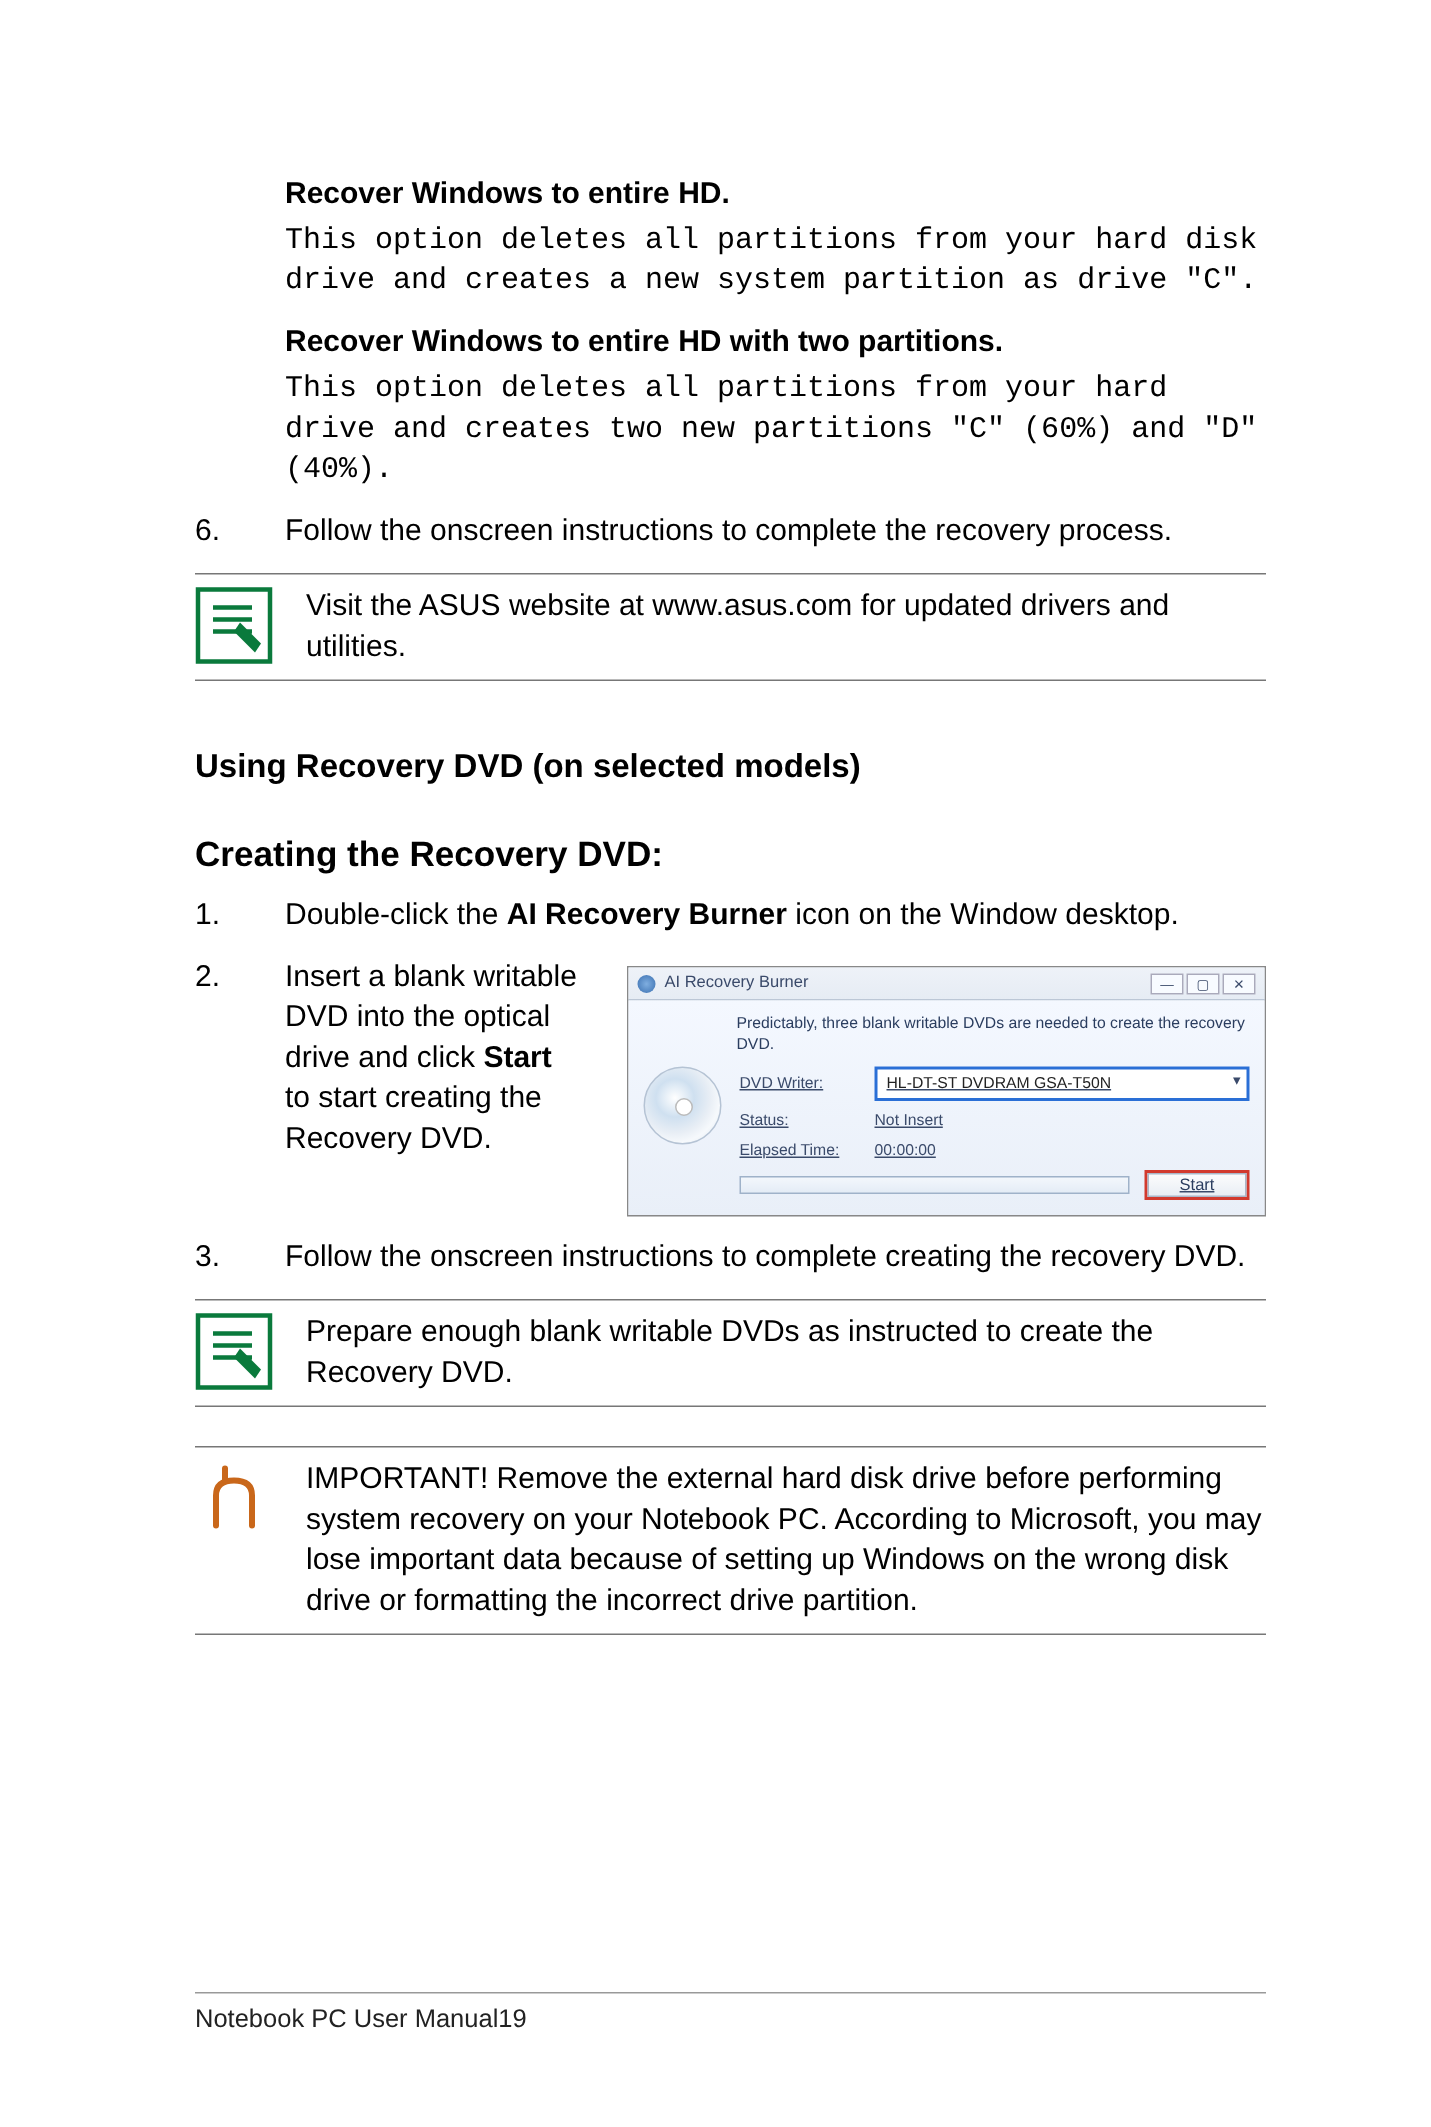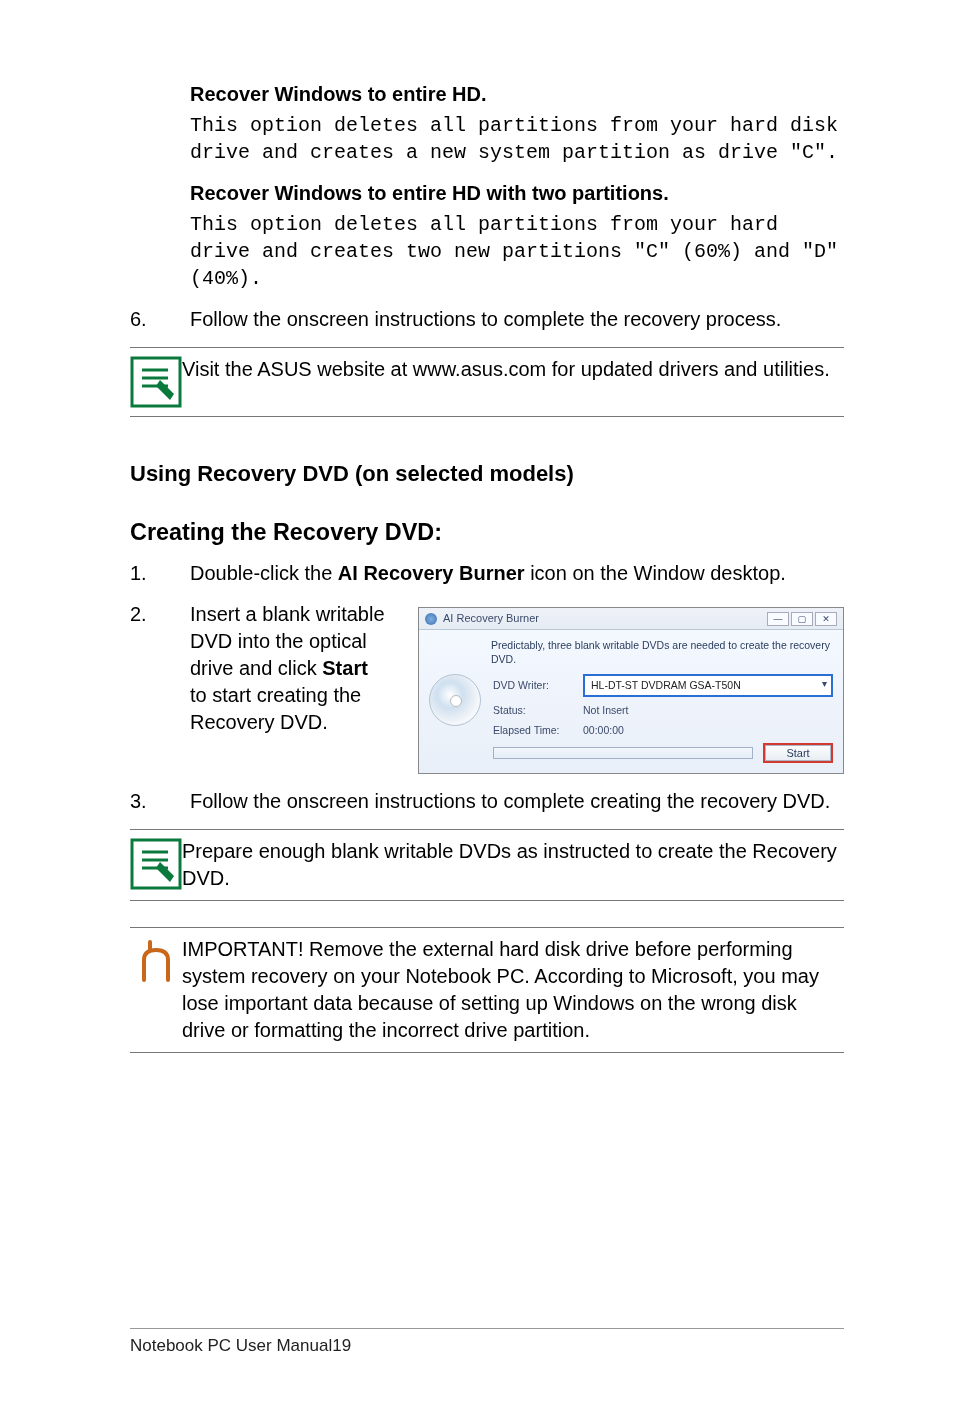--- a/index.html
+++ b/index.html
@@ -7,21 +7,21 @@
     font-family: "Segoe UI", "Myriad Pro", Arial, sans-serif;
     background: #fff;
     width: 954px;
     height: 1418px;
     position: relative;
     color: #000;
     font-size: 20px;
     line-height: 1.35;
   }
   .page {
-    padding: 81px 110px 60px 130px;
+    padding: 116px 110px 60px 130px;
   }
   .indent-block {
     margin-left: 60px;
     margin-bottom: 10px;
   }
   .option-title {
     font-weight: 700;
     margin-bottom: 4px;
   }
   .option-desc {
@@ -37,20 +37,21 @@
     flex: none;
   }
   .numbered .content {
     flex: 1;
   }
   .hr { border-top: 1px solid #777; margin: 14px 0 8px 0; }
   .hr-full { border-top: 1px solid #777; }
   .note-row {
     display: flex;
     align-items: flex-start;
+    gap: 22px;
     margin: 8px 0 8px 0;
   }
   .icon-box {
     width: 52px;
     height: 52px;
     flex: none;
   }
   .note-text { flex: 1; }
   h1.section {
     font-size: 22px;
@@ -88,20 +89,21 @@
   .winbtn { width:22px; height:14px; border:1px solid #aab; background:#f8fbff; font-size:9px; display:flex; align-items:center; justify-content:center; }
   .dialog-body {
     padding: 6px 10px 10px 10px;
     background: linear-gradient(#f4f8ff,#e9eff8);
   }
   .dialog-body .msg { color:#2a3d5f; margin: 2px 0 8px 62px; font-size:10.5px; }
   .dialog-grid {
     display:flex;
     gap: 12px;
     align-items:flex-start;
+    text-decoration:underline;
   }
   .disc {
     width:52px; height:52px;
     border-radius:50%;
     background: radial-gradient(circle at 40% 40%, #fff 0%, #cfe0f0 30%, #e8eef5 55%, #f6f9fc 70%, #d9e4ef 100%);
     border:1px solid #b5c3d4;
     position:relative;
   }
   .disc:after {
     content:""; position:absolute; top:50%; left:50%; width:10px; height:10px; margin:-5px 0 0 -5px; border-radius:50%; background:#fff; border:1px solid #bbb;

